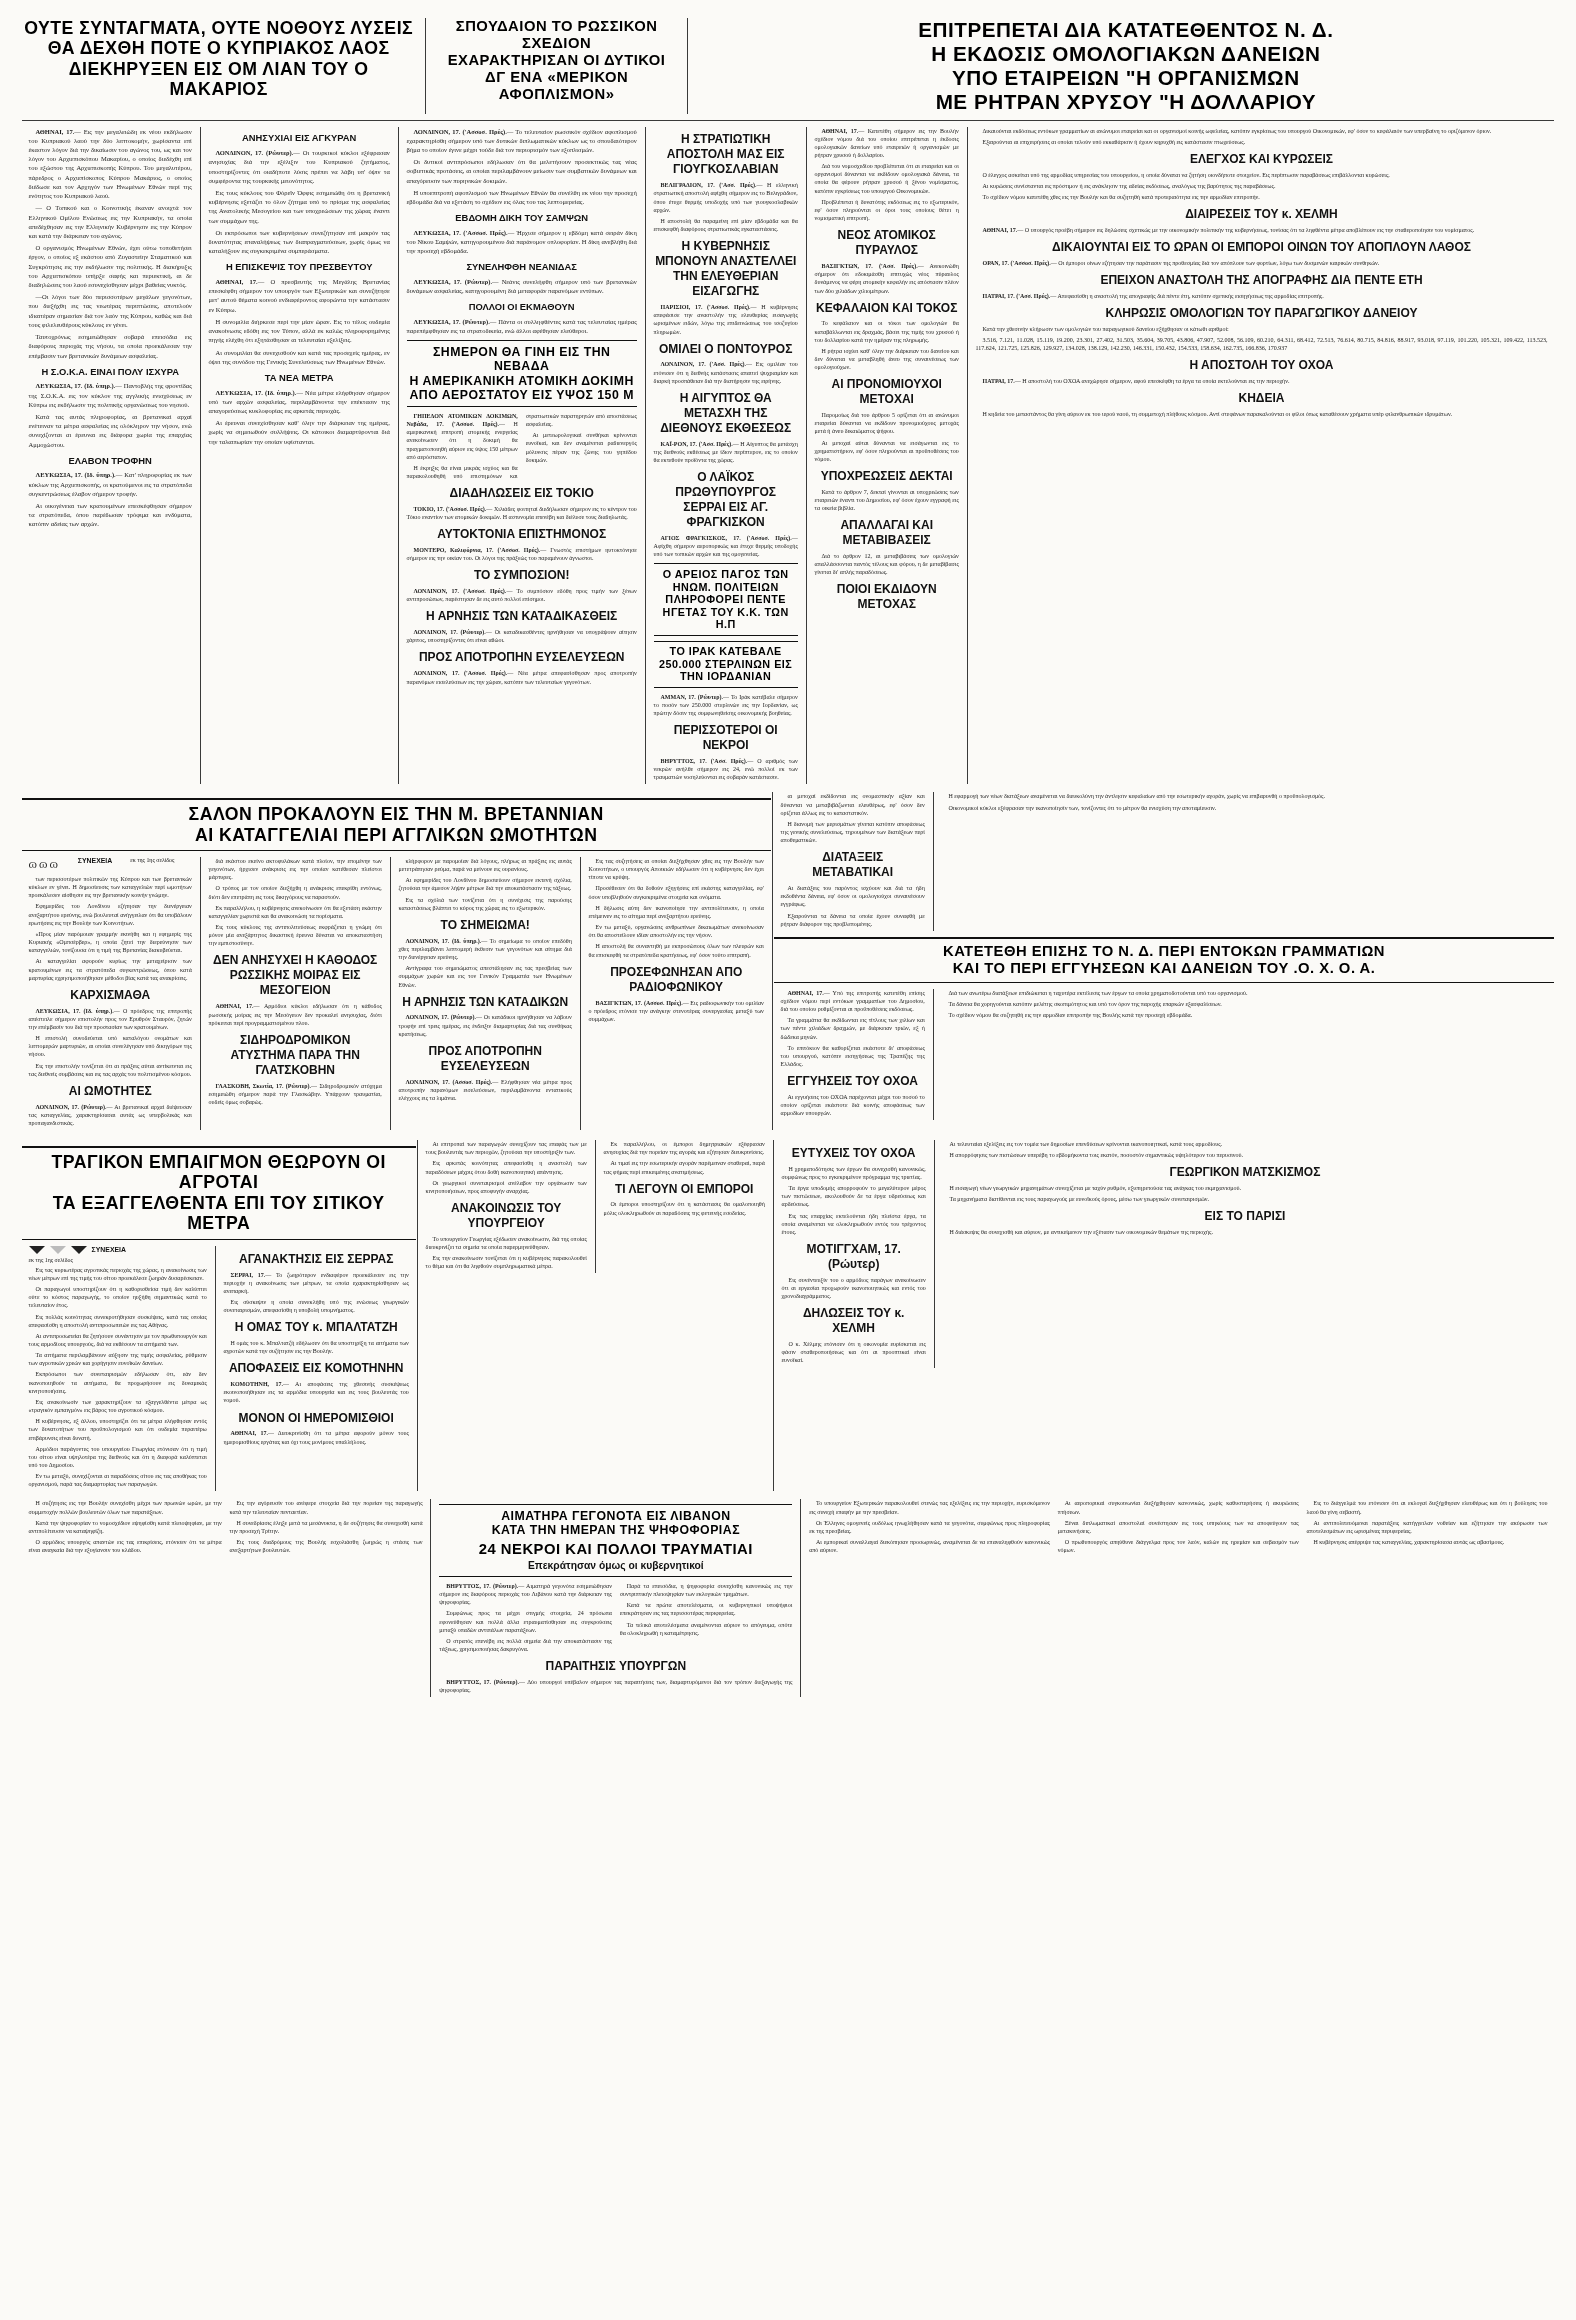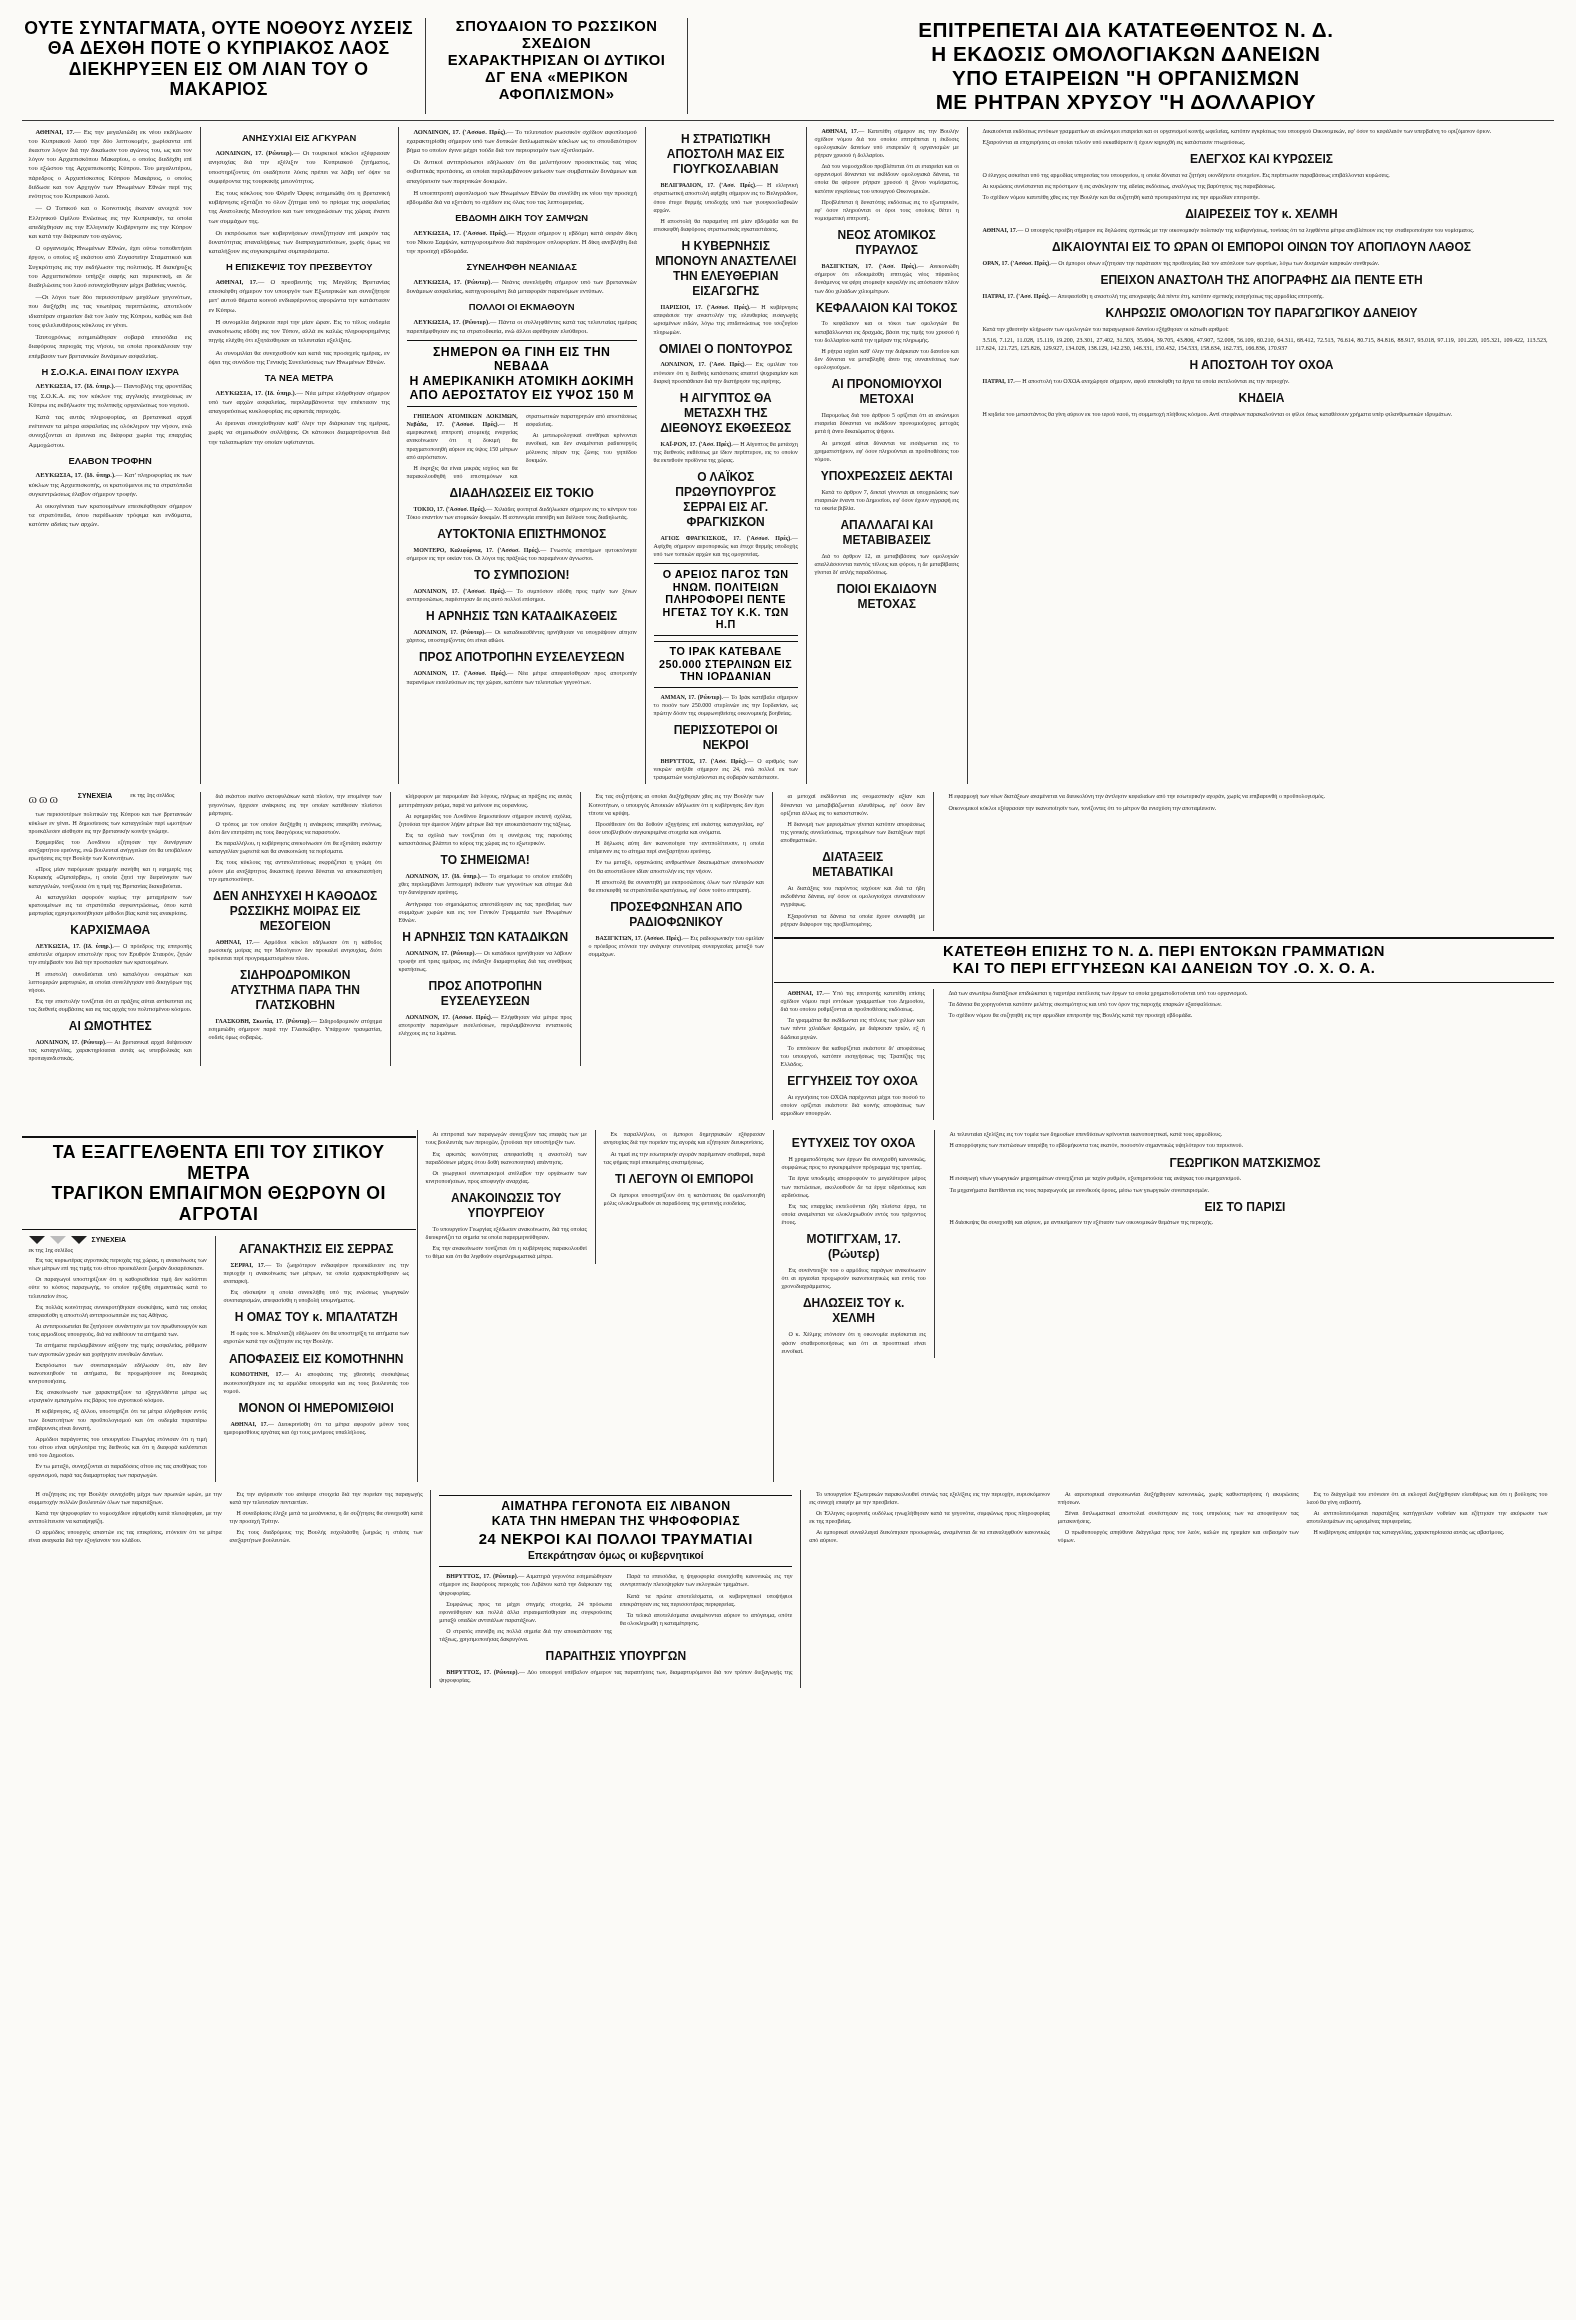--- a/index.html
+++ b/index.html
@@ -350,20 +350,24 @@
       <div class="body-text tiny">
         <p>Η κηδεία του μεταστάντος θα γίνη αύριον εκ του ιερού ναού, τη συμμετοχή πλήθους κόσμου. Αντί στεφάνων παρακαλούνται οι φίλοι όπως καταθέσουν χρήματα υπέρ φιλανθρωπικών ιδρυμάτων.</p>
       </div>
     </div>
 
   </div>
 
   <div class="colwrap" style="margin-top:7.9px;">
 
     <div style="flex:0 0 749px;">
+      <div class="section-band">
+        <div class="hl lg">ΣΑΛΟΝ ΠΡΟΚΑΛΟΥΝ ΕΙΣ ΤΗΝ Μ. ΒΡΕΤΑΝΝΙΑΝ</div>
+        <div class="hl lg">ΑΙ ΚΑΤΑΓΓΕΛΙΑΙ ΠΕΡΙ ΑΓΓΛΙΚΩΝ ΩΜΟΤΗΤΩΝ</div>
+      </div>
 
       <div class="colwrap">
         <div class="col" style="flex:0 0 177px;">
           <div style="display:flex;align-items:flex-start;gap:18px;margin-bottom:3px;">
             <span class="ornament">ɷɷɷ</span>
             <span style="font-family:'Liberation Sans',sans-serif;font-weight:bold;font-size:6.9px;">ΣΥΝΕΧΕΙΑ</span>
             <span style="font-size:5.9px;">εκ της 1ης σελίδος</span>
           </div>
           <div class="body-text tiny">
             <p>των περισσοτέρων πολιτικών της Κύπρου και των βρετανικών κύκλων εν γένει. Η δημοσίευσις των καταγγελιών περί ωμοτήτων προεκάλεσεν αίσθησιν εις την βρετανικήν κοινήν γνώμην.</p>
@@ -493,22 +497,22 @@
           </div>
         </div>
       </div>
     </div>
   </div>
 
   <div class="colwrap" style="margin-top:9.9px;">
 
     <div style="flex:0 0 394px;">
       <div class="section-band">
+        <div class="hl lg">ΤΡΑΓΙΚΟΝ ΕΜΠΑΙΓΜΟΝ ΘΕΩΡΟΥΝ ΟΙ ΑΓΡΟΤΑΙ</div>
         <div class="hl lg">ΤΑ ΕΞΑΓΓΕΛΘΕΝΤΑ ΕΠΙ ΤΟΥ ΣΙΤΙΚΟΥ ΜΕΤΡΑ</div>
-        <div class="hl lg">ΤΡΑΓΙΚΟΝ ΕΜΠΑΙΓΜΟΝ ΘΕΩΡΟΥΝ ΟΙ ΑΓΡΟΤΑΙ</div>
       </div>
       <div class="colwrap">
         <div class="col" style="flex:0 0 192px;">
           <div style="display:flex;align-items:center;gap:3px;margin-bottom:3px;">
             <span class="tri"></span>
             <span class="tri open"></span>
             <span class="tri"></span>
             <span style="font-family:'Liberation Sans',sans-serif;font-weight:bold;font-size:6.9px;">ΣΥΝΕΧΕΙΑ</span>
           </div>
           <div style="font-size:5.9px;margin-bottom:3px;">εκ της 1ης σελίδος</div>

